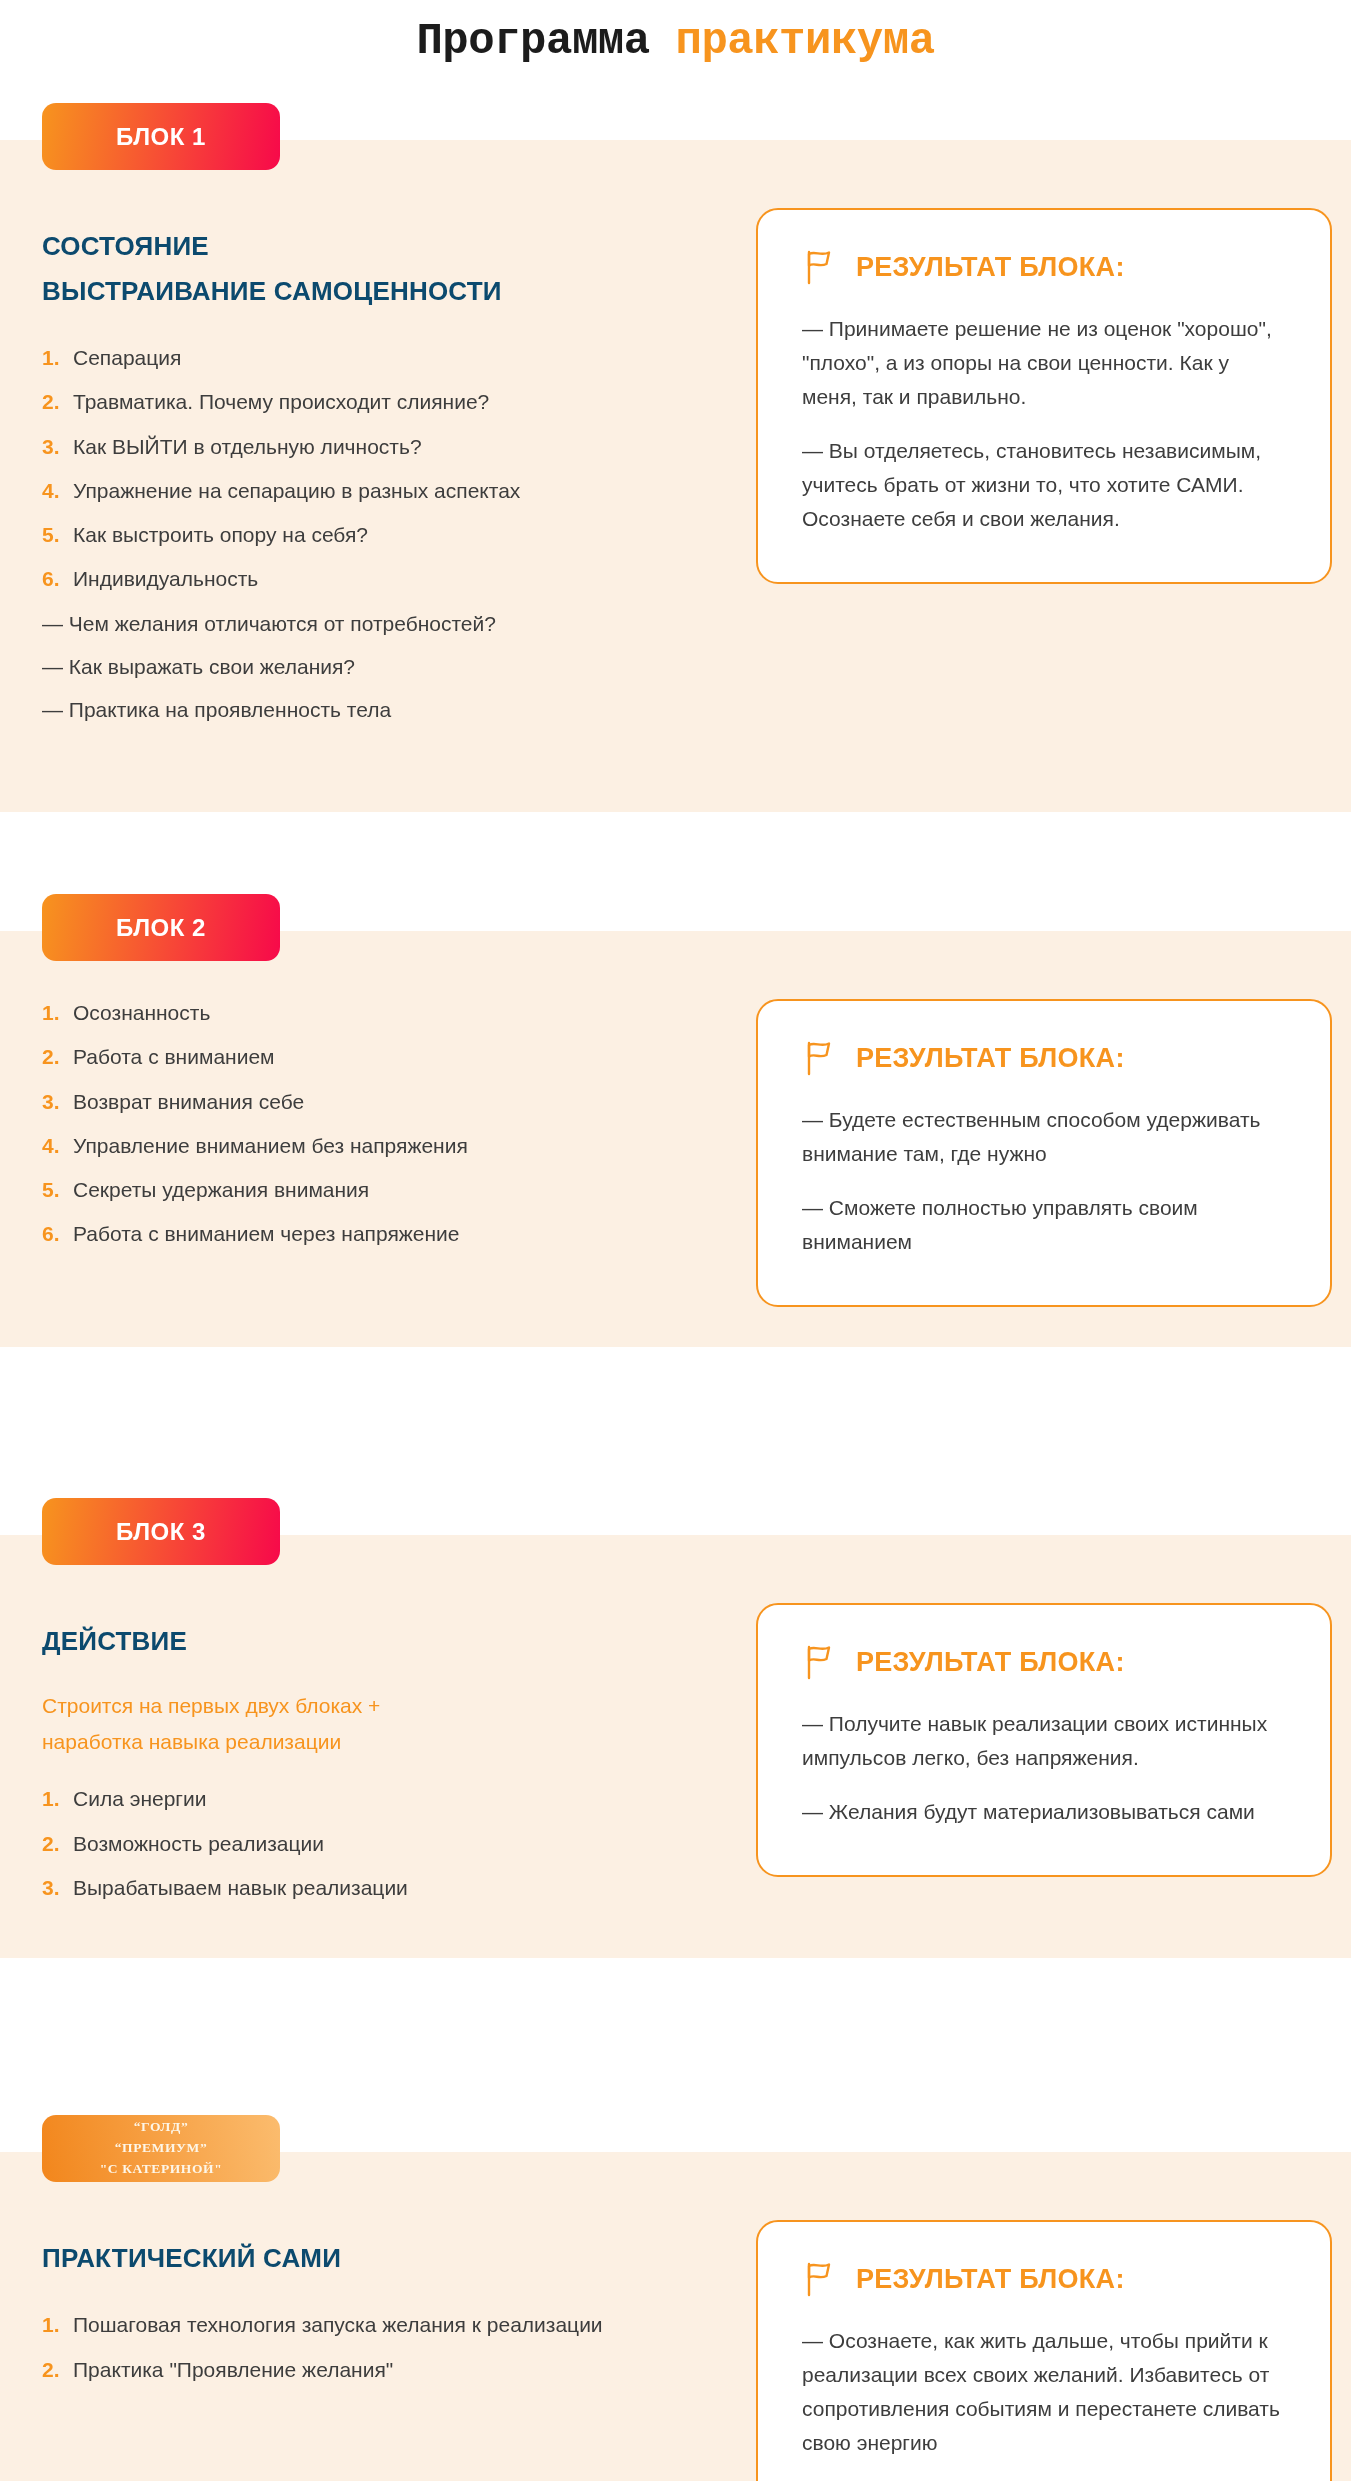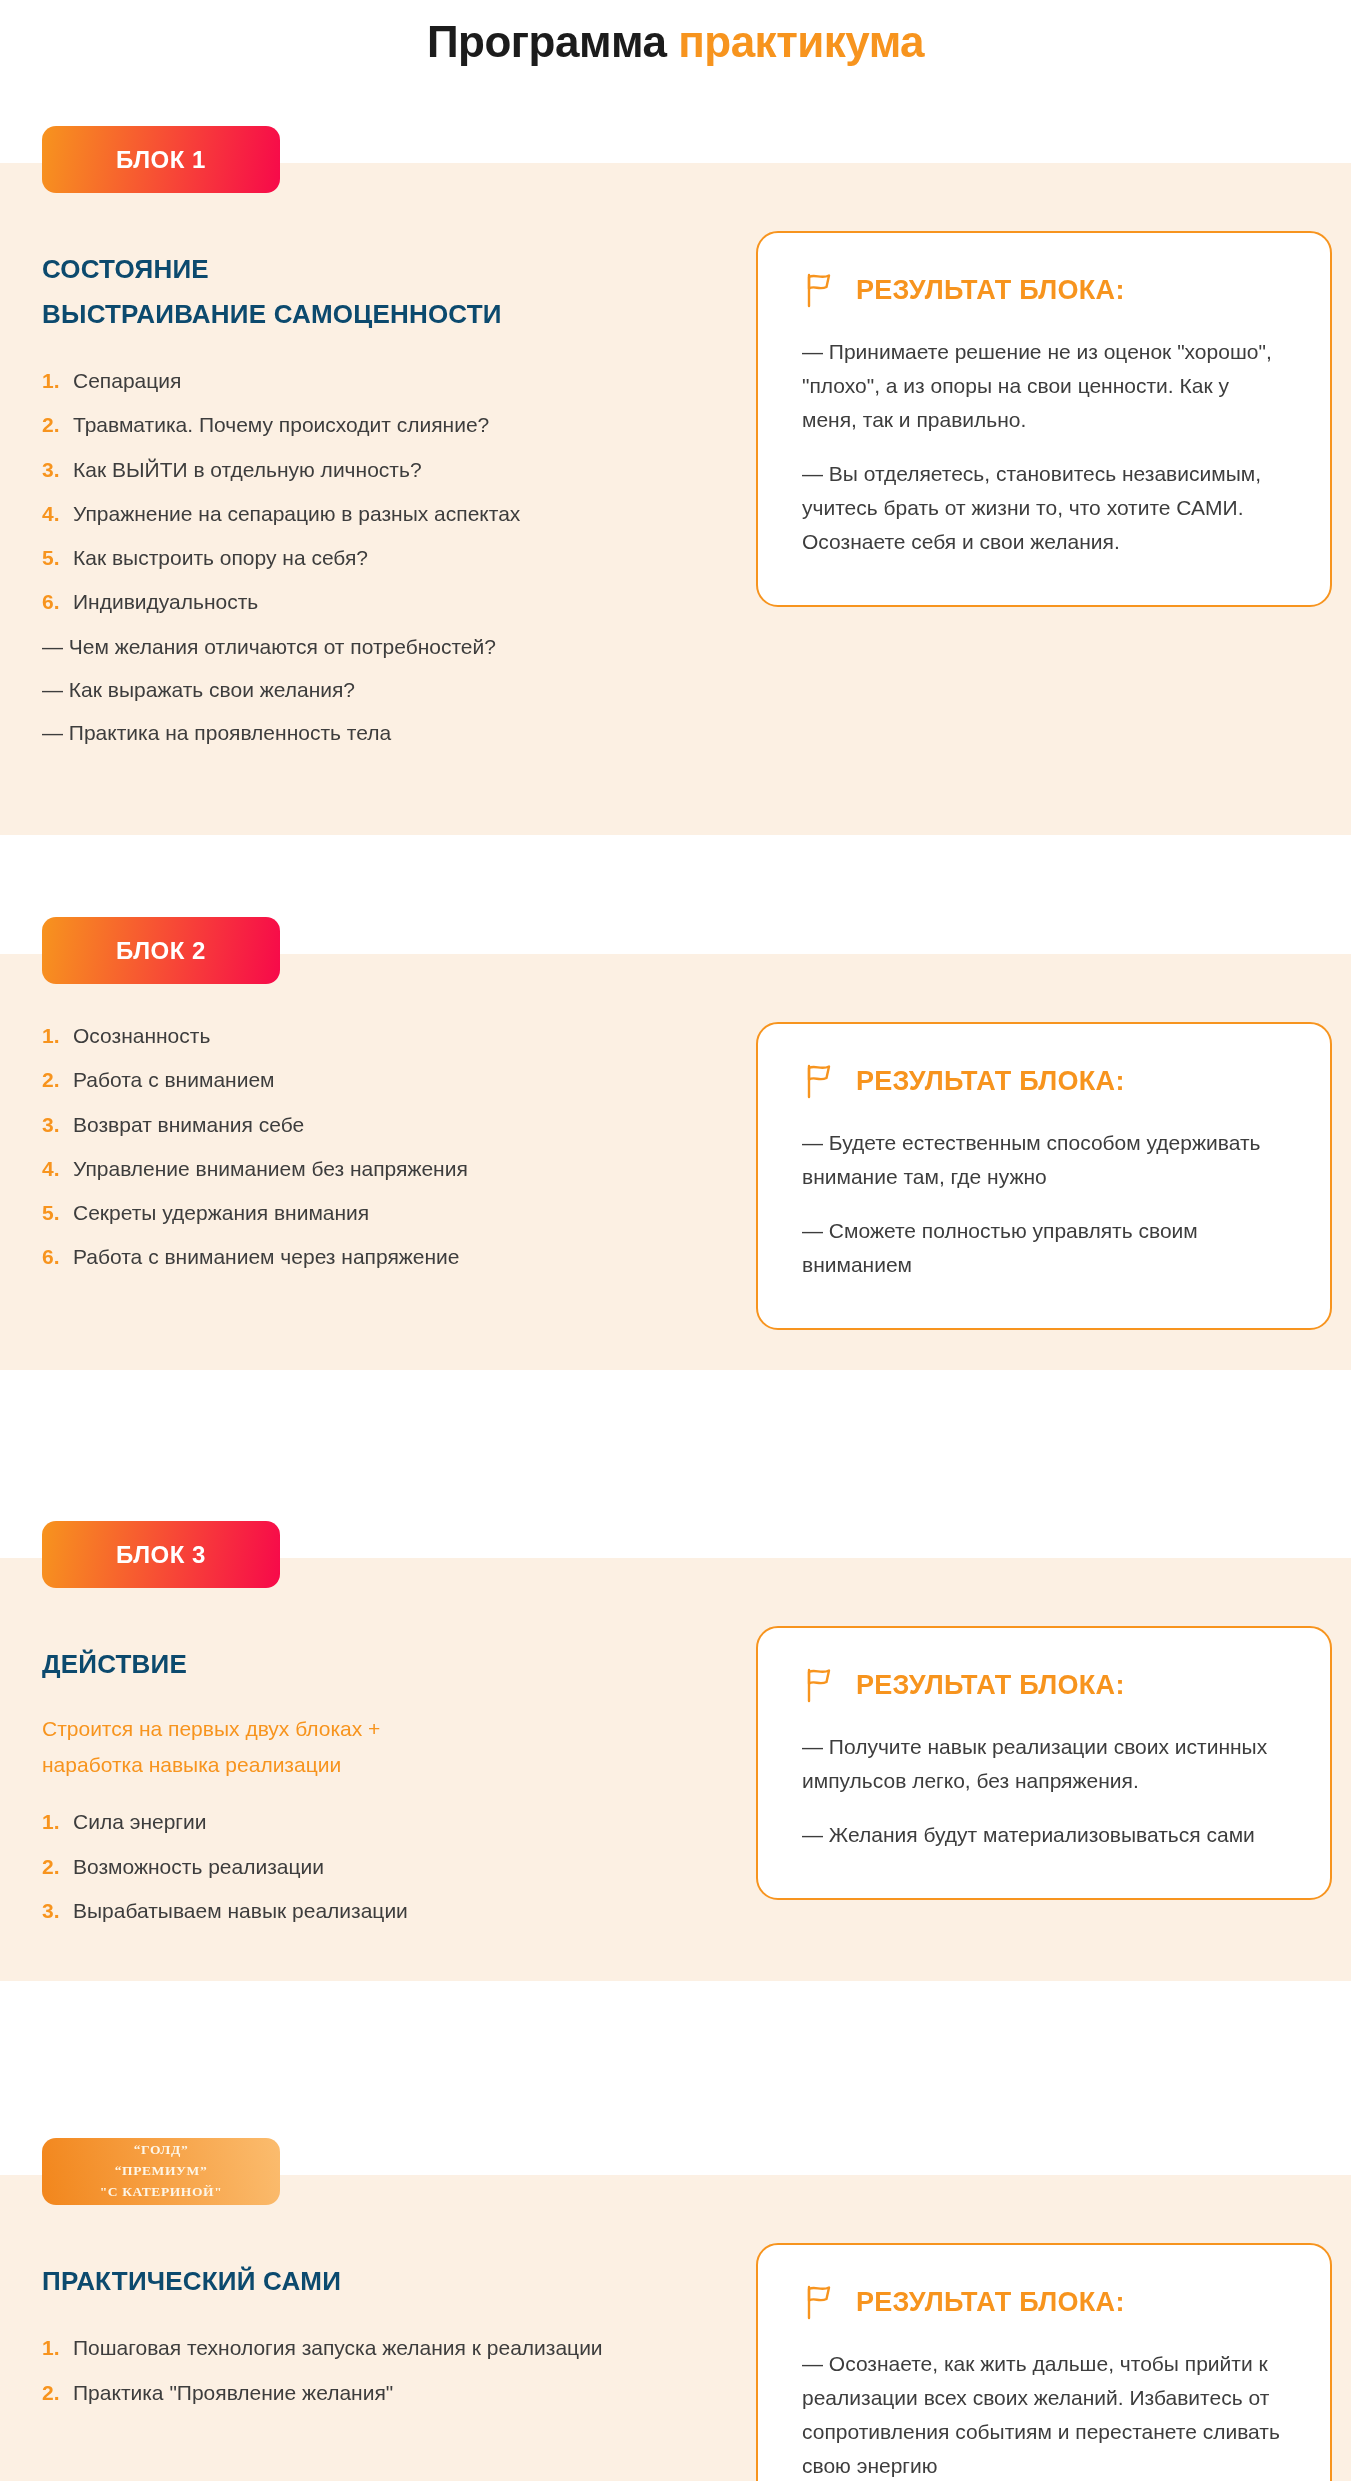--- a/index.html
+++ b/index.html
@@ -2,33 +2,33 @@
 <html lang="ru"><head>
 <meta charset="utf-8">
 <style>
   html,body{margin:0;padding:0;}
   body{
     width:1351px;height:2481px;overflow:hidden;position:relative;
     background:#ffffff;
     font-family:"Liberation Sans","DejaVu Sans",sans-serif;
     -webkit-font-smoothing:antialiased;
   }
-  .page-header{padding-top:14px;text-align:center;}
+  .page-header{padding-top:14px;text-align:center;font-family:Liberation Mono, monospace;}
   .page-title{
     margin:0;font-size:44px;font-weight:600;letter-spacing:-0.5px;
     color:#1c1c1c;line-height:1.25;
   }
   .page-title .accent{color:#F7941E;font-weight:700;}
 
   
   .block{
     position:relative;background:#FCF0E3;
     padding:68px 0 40px;
   }
-  .block-1{margin-top:94px;min-height:672px;box-sizing:border-box;}
+  .block-1{margin-top:71px;min-height:672px;box-sizing:border-box;}
   .block-2{margin-top:119px;min-height:415px;box-sizing:border-box;}
   .block-3{margin-top:188px;min-height:364px;box-sizing:border-box;}
   .block-4{margin-top:194px;min-height:420px;box-sizing:border-box;}
 
   .badge{
     position:absolute;top:-37px;left:42px;width:238px;height:67px;
     border-radius:14px;display:flex;align-items:center;justify-content:center;
     color:#fff;font-weight:700;font-size:24px;letter-spacing:0.5px;
     background:linear-gradient(98deg,#F7941E 0%,#F7094A 100%);
   }

